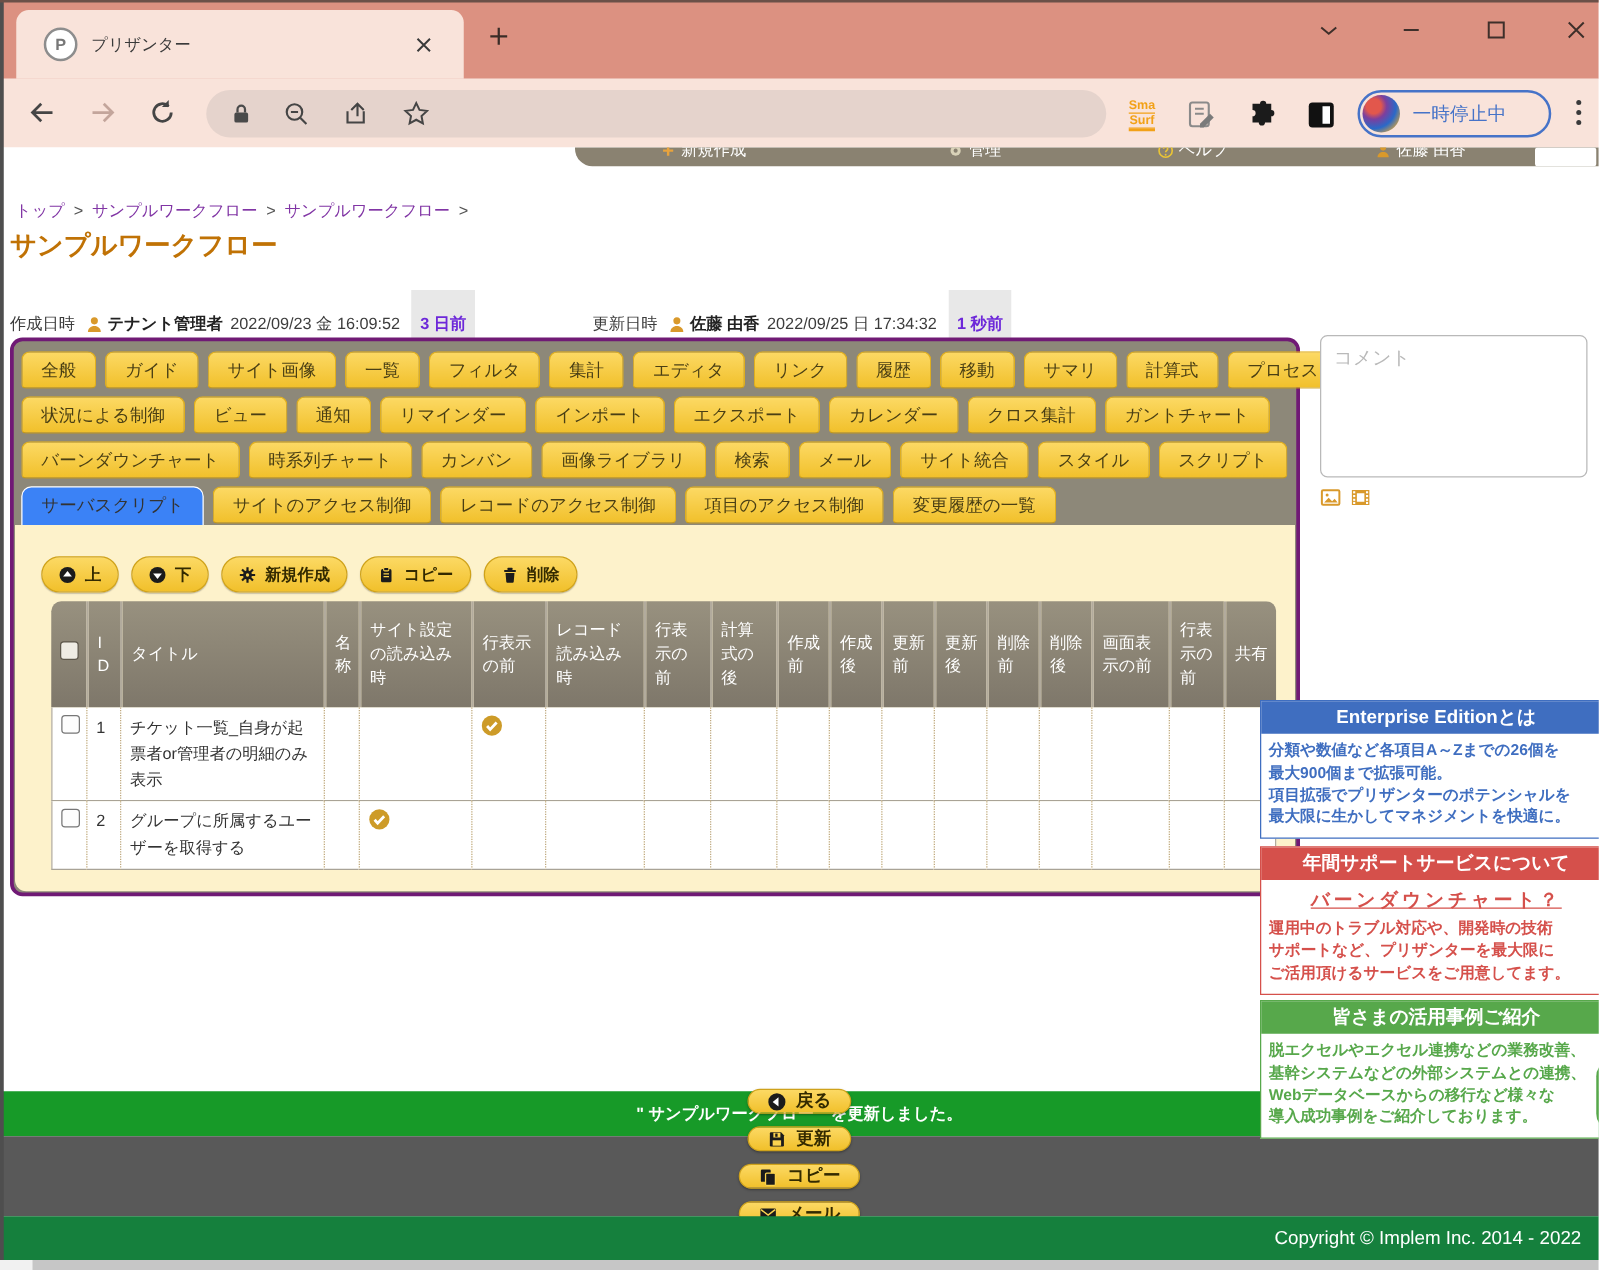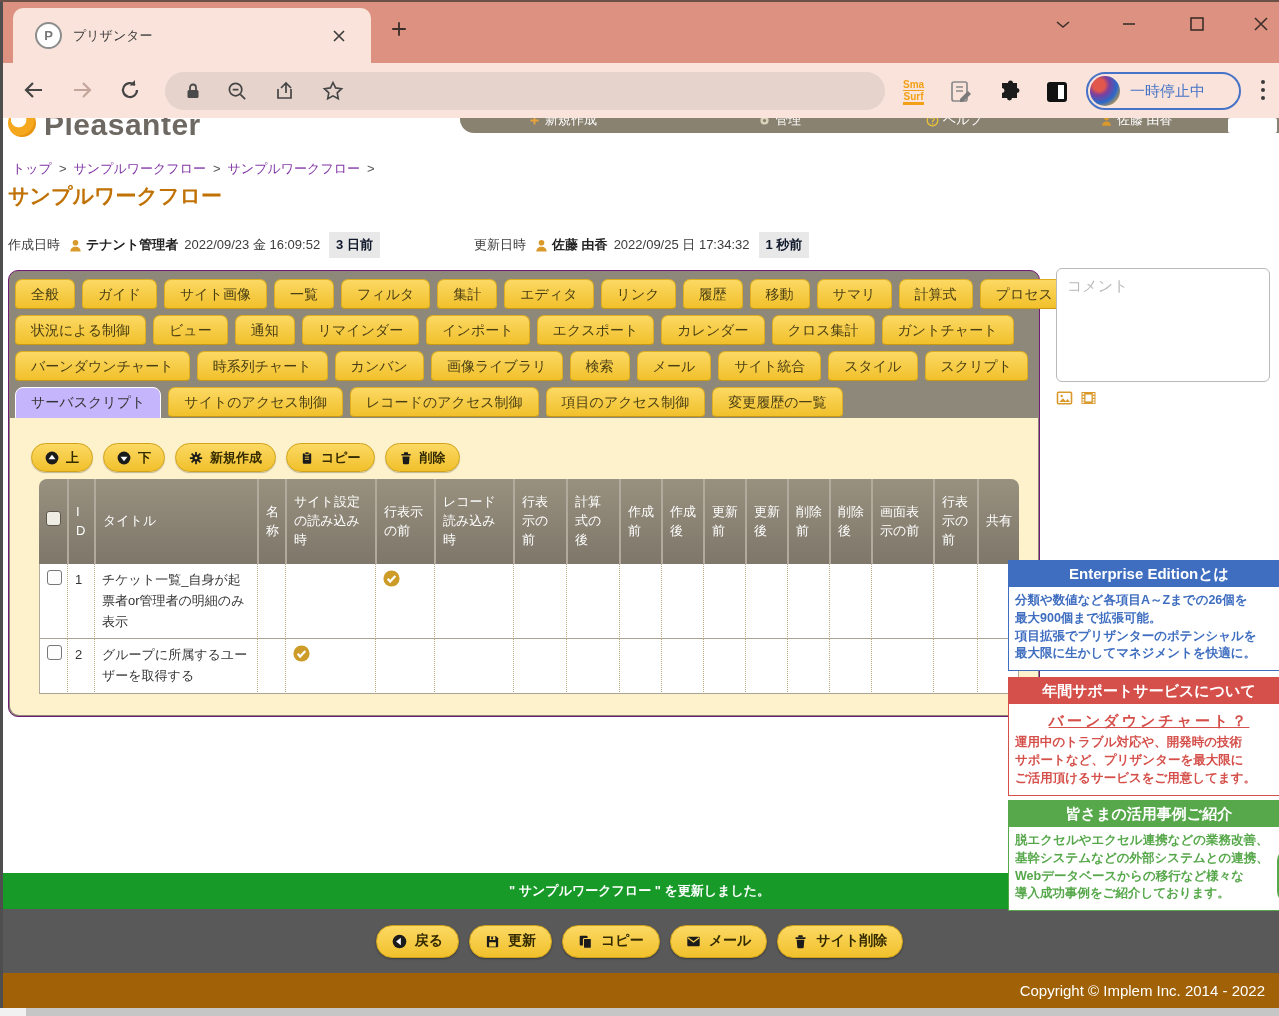--- a/index.html
+++ b/index.html
@@ -47,30 +47,30 @@
               background:radial-gradient(circle at 38% 38%,#fff 0 30%,#f5a81e 33% 64%,#e8940f 66% 100%);}
   .logo-text{font-size:30px;font-weight:bold;color:#6e6862;letter-spacing:.5px;margin:-10px 0 0 38px;}
   .breadcrumb{position:absolute;left:12px;top:42px;font-size:13px;color:#555;}
   .crumb{color:#8135a5;cursor:pointer;}
   .crumb-sep{color:#555;margin:0 7px;}
   .page-title{position:absolute;left:8px;top:64px;font-size:21px;font-weight:bold;color:#c07205;}
   .meta-row{position:absolute;left:8px;top:114px;font-size:13px;color:#3c3c3c;display:flex;align-items:center;}
   .meta-upd{position:absolute;left:474px;top:114px;font-size:13px;color:#3c3c3c;display:flex;align-items:center;}
   .meta-label{margin-right:8px;}
   .meta-user{font-weight:bold;color:#222;margin:0 6px 0 3px;}
-  .ago-badge{background:#e8e8e8;font-weight:bold;color:#0f172a;padding:4px 7px;margin-left:9px;}
+  .ago-badge{background:#e8e8e8;font-weight:bold;color:#6d28d9;padding:18px 7px;margin-left:9px;}
   
   .editor{position:absolute;left:8px;top:152px;width:1032px;height:447px;background:#8d8879;
-          border:1px solid #701a75;border-radius:10px;box-sizing:border-box;}
+          border:3px solid #701a75;border-radius:10px;box-sizing:border-box;}
   .tabs-zone{padding:8px 0 0 6px;}
   .tab-row{display:flex;gap:7px;margin-bottom:6px;height:30px;}
   .stab{background:linear-gradient(#fcd964,#f1c02b);border:1px solid #dfae1f;border-bottom-color:#c89a14;
         border-radius:7px 7px 4px 4px;padding:0 15px;line-height:29px;font-size:14px;color:#4a3f14;
         white-space:nowrap;box-sizing:border-box;cursor:pointer;}
-  .stab.active{background:#c4b5fd;border-color:#fff;height:32px;border-radius:8px 8px 0 0;color:#333;}
+  .stab.active{background:#3b82f6;border-color:#fff;height:32px;border-radius:8px 8px 0 0;color:#333;}
   .panel{position:absolute;left:1px;right:1px;top:147px;bottom:1px;background:#fdf2cb;border-radius:0 0 9px 9px;}
   .btn-row{display:flex;gap:10px;margin:25px 0 0 21px;}
   .ybtn{display:inline-flex;align-items:center;gap:7px;background:linear-gradient(#fcd964,#f1c02b);
         border:1px solid #cfa21a;border-radius:15px;height:29px;padding:0 13px;font-size:13px;font-weight:bold;
         color:#332a00;cursor:pointer;font-family:inherit;box-shadow:0 1px 1px rgba(0,0,0,.25);}
   
   .scripts-table{border-collapse:separate;border-spacing:0;margin:7px 0 0 29px;table-layout:fixed;width:980px;}
   .scripts-table th{background:linear-gradient(#98917f,#7e776a);color:#fff;font-weight:normal;font-size:13px;
         padding:6px 7px;vertical-align:middle;border-left:2px solid #b2ab9d;height:85px;box-sizing:border-box;
         word-break:break-all;text-align:left;line-height:1.45;}
@@ -97,25 +97,25 @@
   .promo-title{height:26px;line-height:26px;text-align:center;color:#fff;font-size:15px;font-weight:bold;}
   .promo-body{padding:5px 6px 7px;font-size:12.5px;font-weight:bold;line-height:1.42;position:relative;}
   .promo-text{white-space:pre-line;}
   .promo-highlight{font-size:15px;font-weight:bold;text-decoration:underline;letter-spacing:3px;
         text-align:center;margin:1px 0 3px;}
   .promo-bubble{position:absolute;right:-1px;bottom:6px;width:13px;height:56px;border-radius:28px 0 0 28px;}
   
   .status-bar{position:absolute;left:0;top:755px;right:0;height:36px;background:#179a28;color:#fff;
         font-size:13px;font-weight:bold;display:flex;align-items:center;justify-content:center;z-index:10;}
   .footer-bar{position:absolute;left:0;top:791px;right:0;height:64px;background:#595959;display:flex;
-        align-items:center;justify-content:center;gap:10px;z-index:10;}
+        align-items:center;justify-content:center;gap:10px;z-index:10;flex-direction:column;}
   .fbtn{display:inline-flex;align-items:center;gap:8px;background:linear-gradient(#fcd964,#f1c02b);
         border:1px solid #cfa21a;border-radius:16px;height:33px;padding:0 15px;font-size:14px;font-weight:bold;
         color:#332a00;cursor:pointer;font-family:inherit;box-shadow:0 1px 2px rgba(0,0,0,.35);}
-  .copyright{position:absolute;left:0;top:855px;right:0;height:35px;background:#a16207;color:#fff;font-size:15px;
+  .copyright{position:absolute;left:0;top:855px;right:0;height:35px;background:#15803d;color:#fff;font-size:15px;
         line-height:35px;text-align:right;padding-right:14px;box-sizing:border-box;z-index:10;}
   .hscroll{position:absolute;left:0;top:890px;right:0;height:8px;background:#c6c6c6;z-index:10;}
   .hscroll-thumb{position:absolute;left:0;top:0;width:26px;height:8px;background:#f1f1f1;}
 </style>
 </head>
 <body>
 
 <div class="edge-top"></div>
 <div class="edge-left"></div>
 
@@ -228,24 +228,20 @@
           <svg width="13" height="13" viewBox="0 0 16 16">
             <circle cx="8" cy="5" r="3" fill="#d9992b"></circle>
             <path d="M2.5 14.5c0-3.2 2.4-5.2 5.5-5.2s5.5 2 5.5 5.2Z" fill="#d9992b"></path>
           </svg>
           <span>佐藤 由香</span>
         </div>
       </div>
     <div class="tm-search"></div>
   </div>
 
-  <div class="logo">
-    <span class="logo-swirl"></span>
-    <div class="logo-text">Pleasanter</div>
-  </div>
 
   <div class="breadcrumb"><a class="crumb">トップ</a><span class="crumb-sep">&gt;</span><a class="crumb">サンプルワークフロー</a><span class="crumb-sep">&gt;</span><a class="crumb">サンプルワークフロー</a><span class="crumb-sep">&gt;</span></div>
 
   <div class="page-title">サンプルワークフロー</div>
 
   <div class="meta-row">
     <span class="meta-label">作成日時</span>
     <svg width="15" height="15" viewBox="0 0 16 16">
       <circle cx="8" cy="5" r="3" fill="#d9992b"></circle>
         <path d="M2.5 14.5c0-3.2 2.4-5.2 5.5-5.2s5.5 2 5.5 5.2Z" fill="#d9992b"></path>

